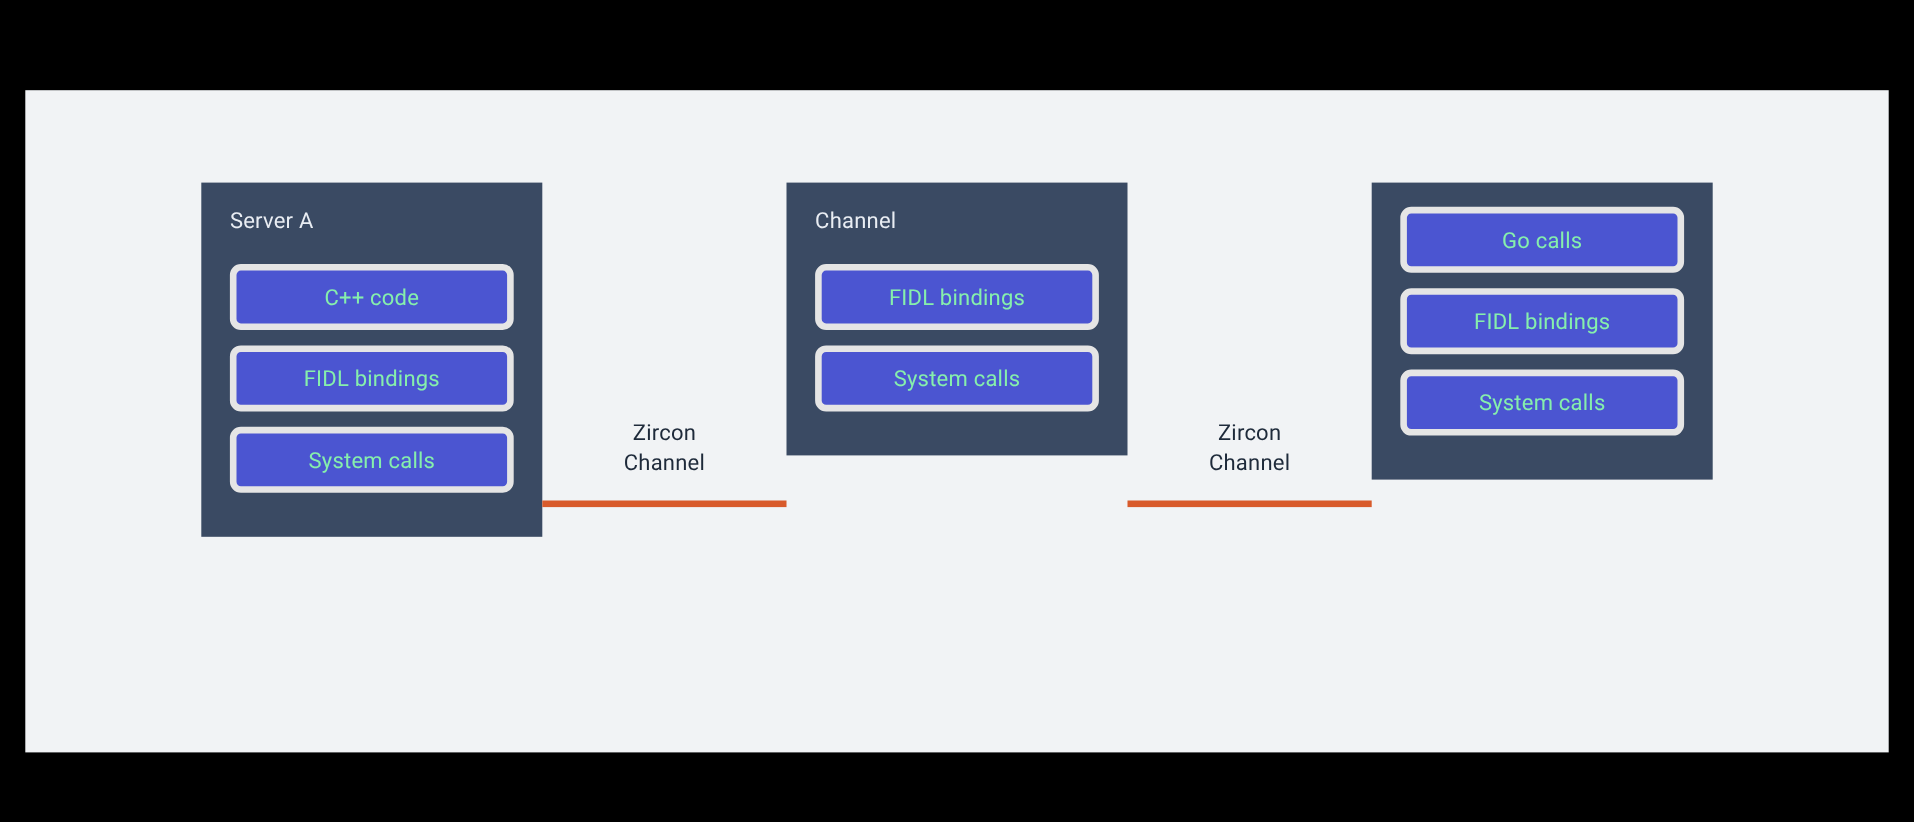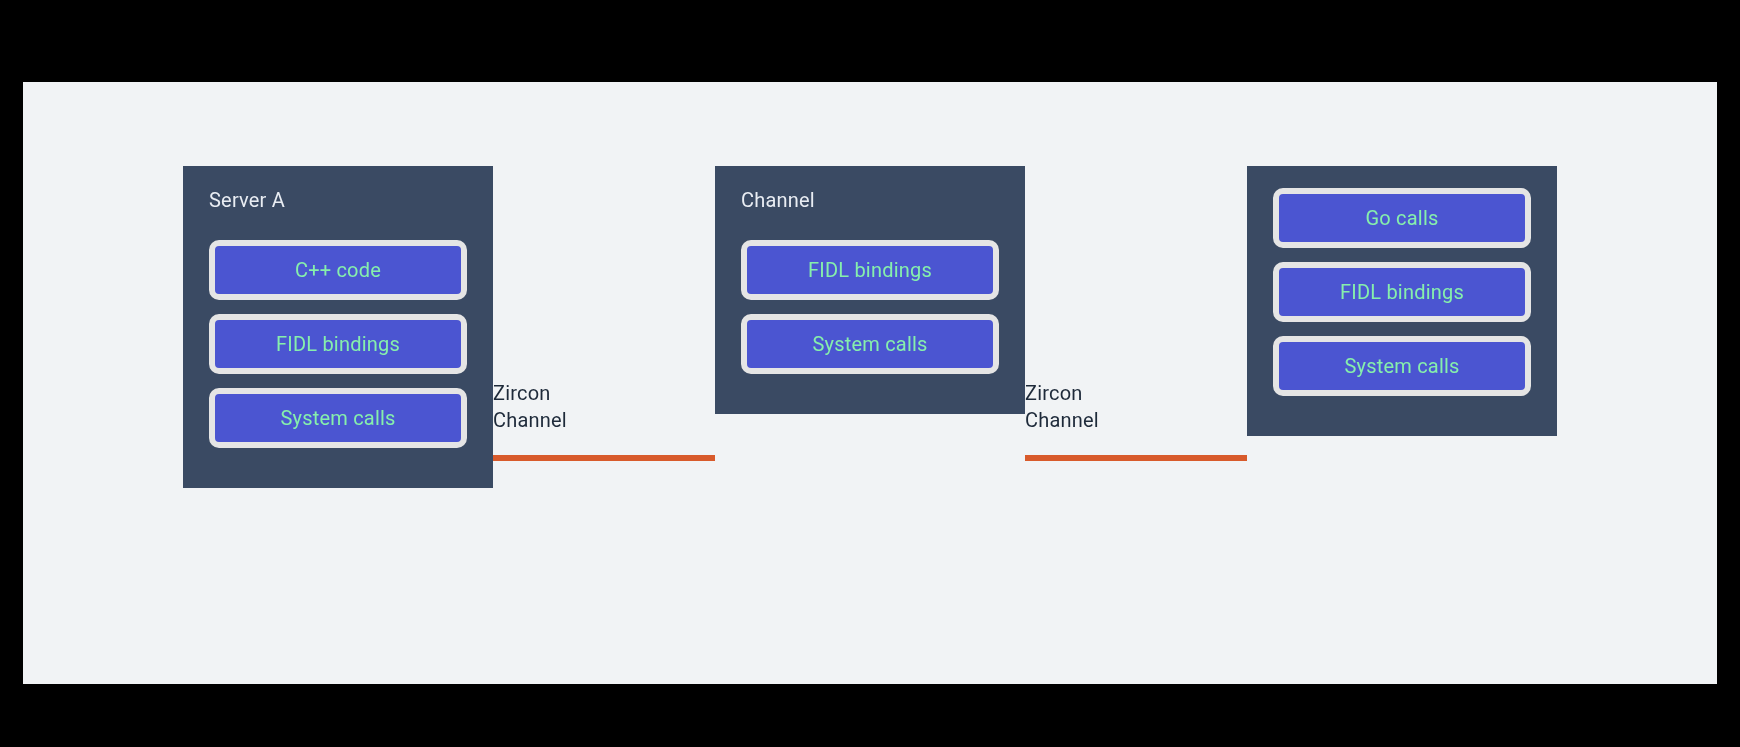--- a/index.html
+++ b/index.html
@@ -57,21 +57,21 @@
   .gap {
     width: 222px;
     position: relative;
     align-self: stretch;
   }
   .gap-label {
     position: absolute;
     top: 214px;
     left: 0;
     right: 0;
-    text-align: left;
+    text-align: center;
     color: #1e2a3a;
     font-size: 20px;
     line-height: 1.35;
     letter-spacing: 0.2px;
   }
   .gap-line {
     position: absolute;
     left: 0;
     right: 0;
     top: 289px;

